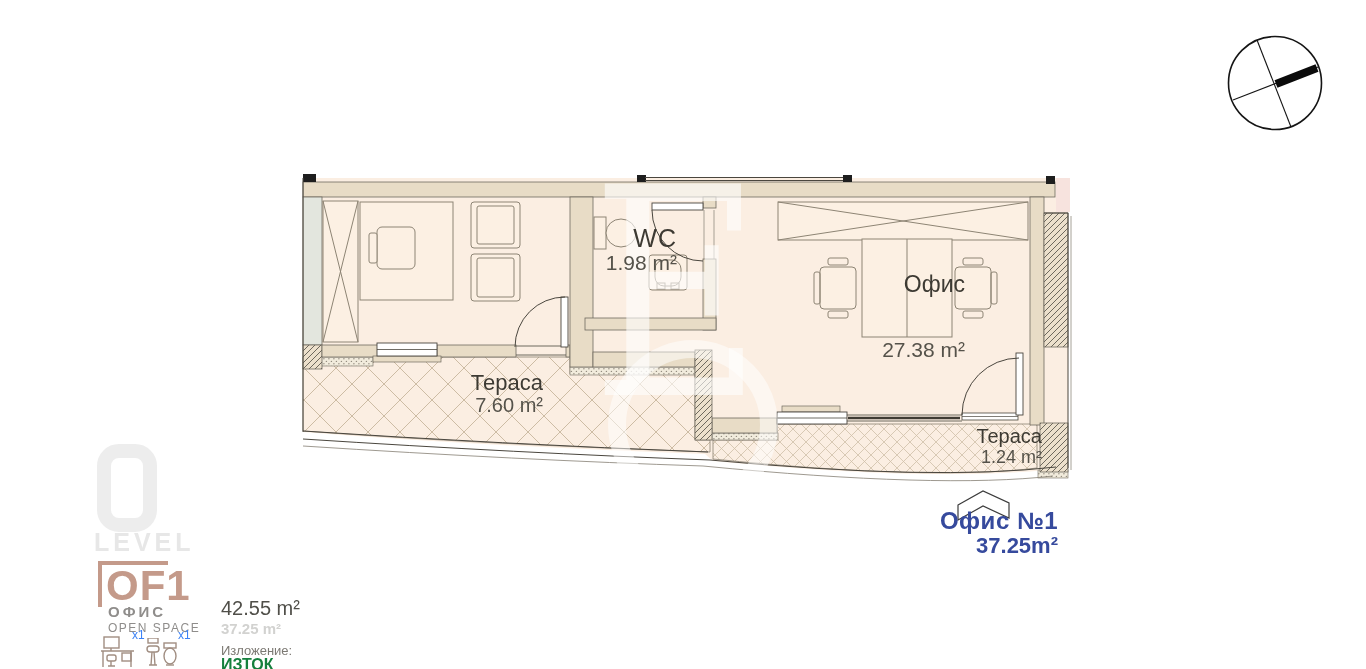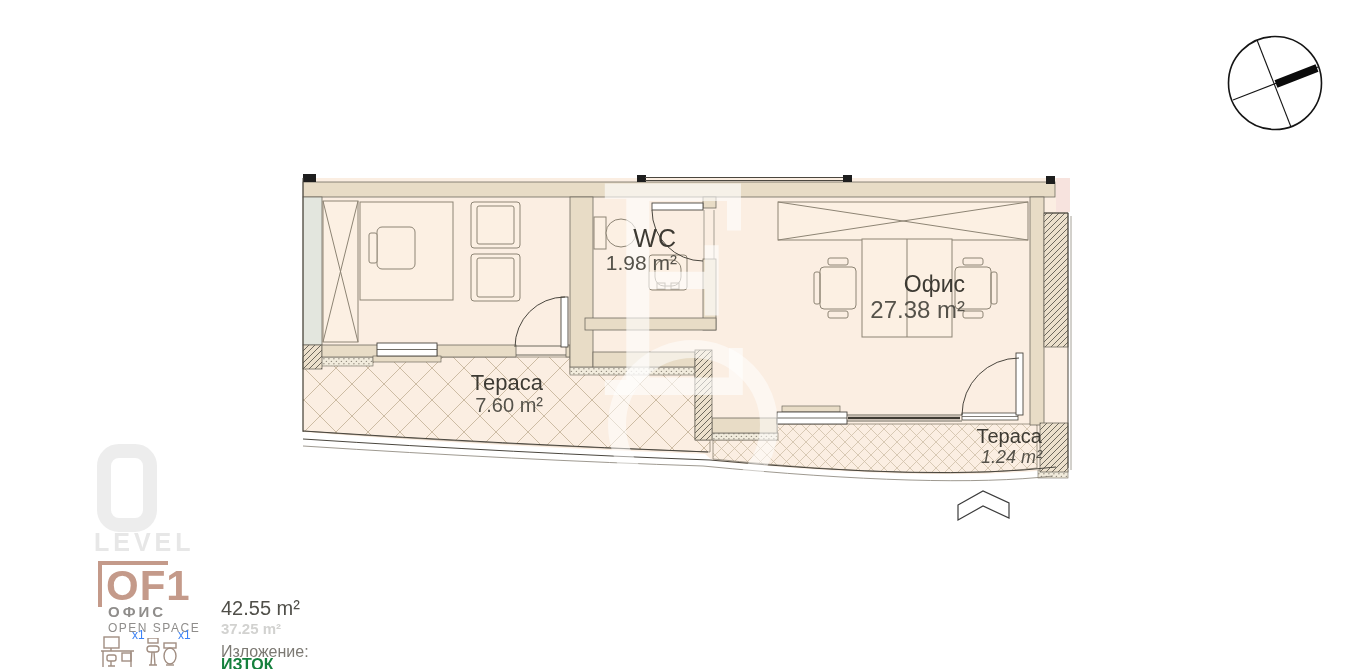--- a/index.html
+++ b/index.html
@@ -5,25 +5,25 @@
   html,body{margin:0;padding:0;background:#ffffff;}
   #canvas{position:relative;width:1366px;height:669px;background:#ffffff;overflow:hidden;
           font-family:"Liberation Sans",sans-serif;}
   #plan-svg{position:absolute;left:0;top:0;width:1366px;height:669px;}
   .lbl{position:absolute;text-align:right;line-height:1.08;pointer-events:none;}
   .room-name{color:#3d3a33;}
   .room-area{color:#55524a;}
   .lbl-wc  .room-name{font-size:25px;letter-spacing:1px;}
   .lbl-wc  .room-area{font-size:21px;}
   .lbl-office .room-name{font-size:23px;}
-  .lbl-office .room-area{font-size:24px;}
+  .lbl-office .room-area{font-size:21px;margin-top:42px;}
   .lbl-ter1 .room-name{font-size:22px;}
   .lbl-ter1 .room-area{font-size:20px;}
   .lbl-ter2 .room-name{font-size:20px;}
-  .lbl-ter2 .room-area{font-size:18px;font-style:italic;}
+  .lbl-ter2 .room-area{font-size:18px;}
   .lbl-unit{color:#364a9d;font-weight:bold;}
   .lbl-unit .unit-name{font-size:24px;letter-spacing:.5px;}
   .lbl-unit .unit-area{font-size:22px;}
   #watermark-e{position:absolute;left:592px;top:176px;width:170px;height:250px;
     font-family:"DejaVu Serif","Liberation Serif",serif;font-size:290px;line-height:.82;
     color:rgba(255,255,255,.6);transform:scaleX(.8);transform-origin:left top;pointer-events:none;}
   
   #level-ring{position:absolute;left:97px;top:444px;width:32px;height:60px;
     border:14px solid #ededed;border-radius:22px;}
   #level-word{position:absolute;left:94px;top:528px;font-size:25px;font-weight:600;
@@ -35,21 +35,21 @@
   #unit-type{position:absolute;left:108px;top:603px;font-size:15px;font-weight:700;
     color:#8f8d8b;letter-spacing:3px;}
   #unit-subtype{position:absolute;left:108px;top:621px;font-size:12px;color:#8f8d8b;letter-spacing:1.5px;}
   .count-x{position:absolute;font-size:12px;color:#3b82f6;}
   #count-desk{left:132px;top:628px;}
   #count-wc{left:178px;top:628px;}
   #icon-desk{position:absolute;left:100px;top:636px;}
   #icon-wc{position:absolute;left:146px;top:638px;}
   #total-area{position:absolute;left:221px;top:597px;font-size:20px;font-weight:normal;color:#504f49;}
   #net-area{position:absolute;left:221px;top:620px;font-size:15px;font-weight:bold;color:#d2d2d0;}
-  #exposure-label{position:absolute;left:221px;top:643px;font-size:16px;color:#7c7973;}
+  #exposure-label{position:absolute;left:221px;top:643px;font-size:13px;color:#7c7973;}
   #exposure-value{position:absolute;left:221px;top:656px;font-size:16px;color:#15803d;font-weight:bold;}
 </style>
 </head>
 <body>
 
 <div id="canvas">
 
   <svg id="plan-svg" viewBox="0 0 1366 669">
     <defs>
       <pattern id="lattice" width="32" height="32" patternUnits="userSpaceOnUse">
@@ -208,20 +208,24 @@
     <div class="room-area">27.38 m²</div>
   </div>
   <div class="lbl lbl-ter1" style="left:423px;top:371px;width:120px;">
     <div class="room-name">Тераса</div>
     <div class="room-area">7.60 m²</div>
   </div>
   <div class="lbl lbl-ter2" style="left:922px;top:426px;width:120px;">
     <div class="room-name">Тераса</div>
     <div class="room-area">1.24 m²</div>
   </div>
+  <div class="lbl lbl-unit" style="left:918px;top:508px;width:140px;">
+    <div class="unit-name">Офис №1</div>
+    <div class="unit-area">37.25m²</div>
+  </div>
 
   <div id="level-ring"></div>
   <div id="level-word">LEVEL</div>
 
   <div id="of1-bracket"></div>
   <div id="of1-word">OF1</div>
   <div id="unit-type">ОФИС</div>
   <div id="unit-subtype">OPEN SPACE</div>
 
   <span class="count-x" id="count-desk">x1</span>

